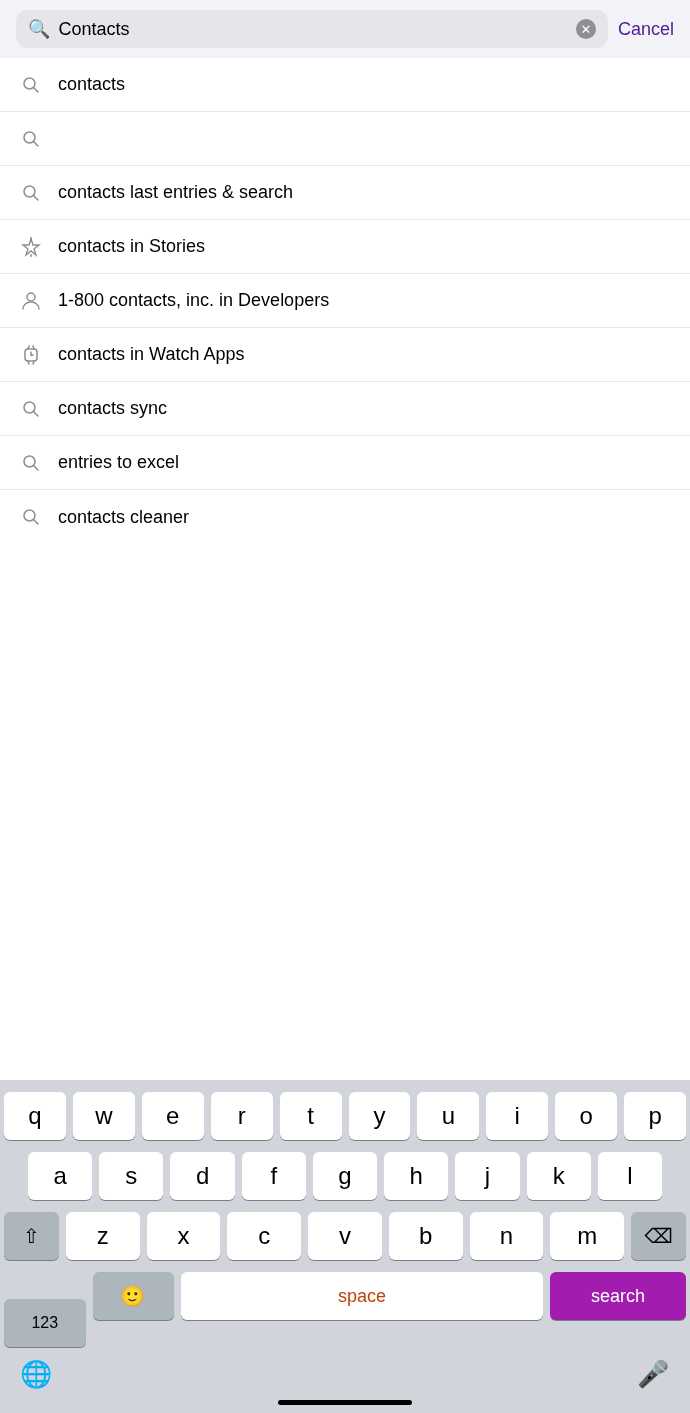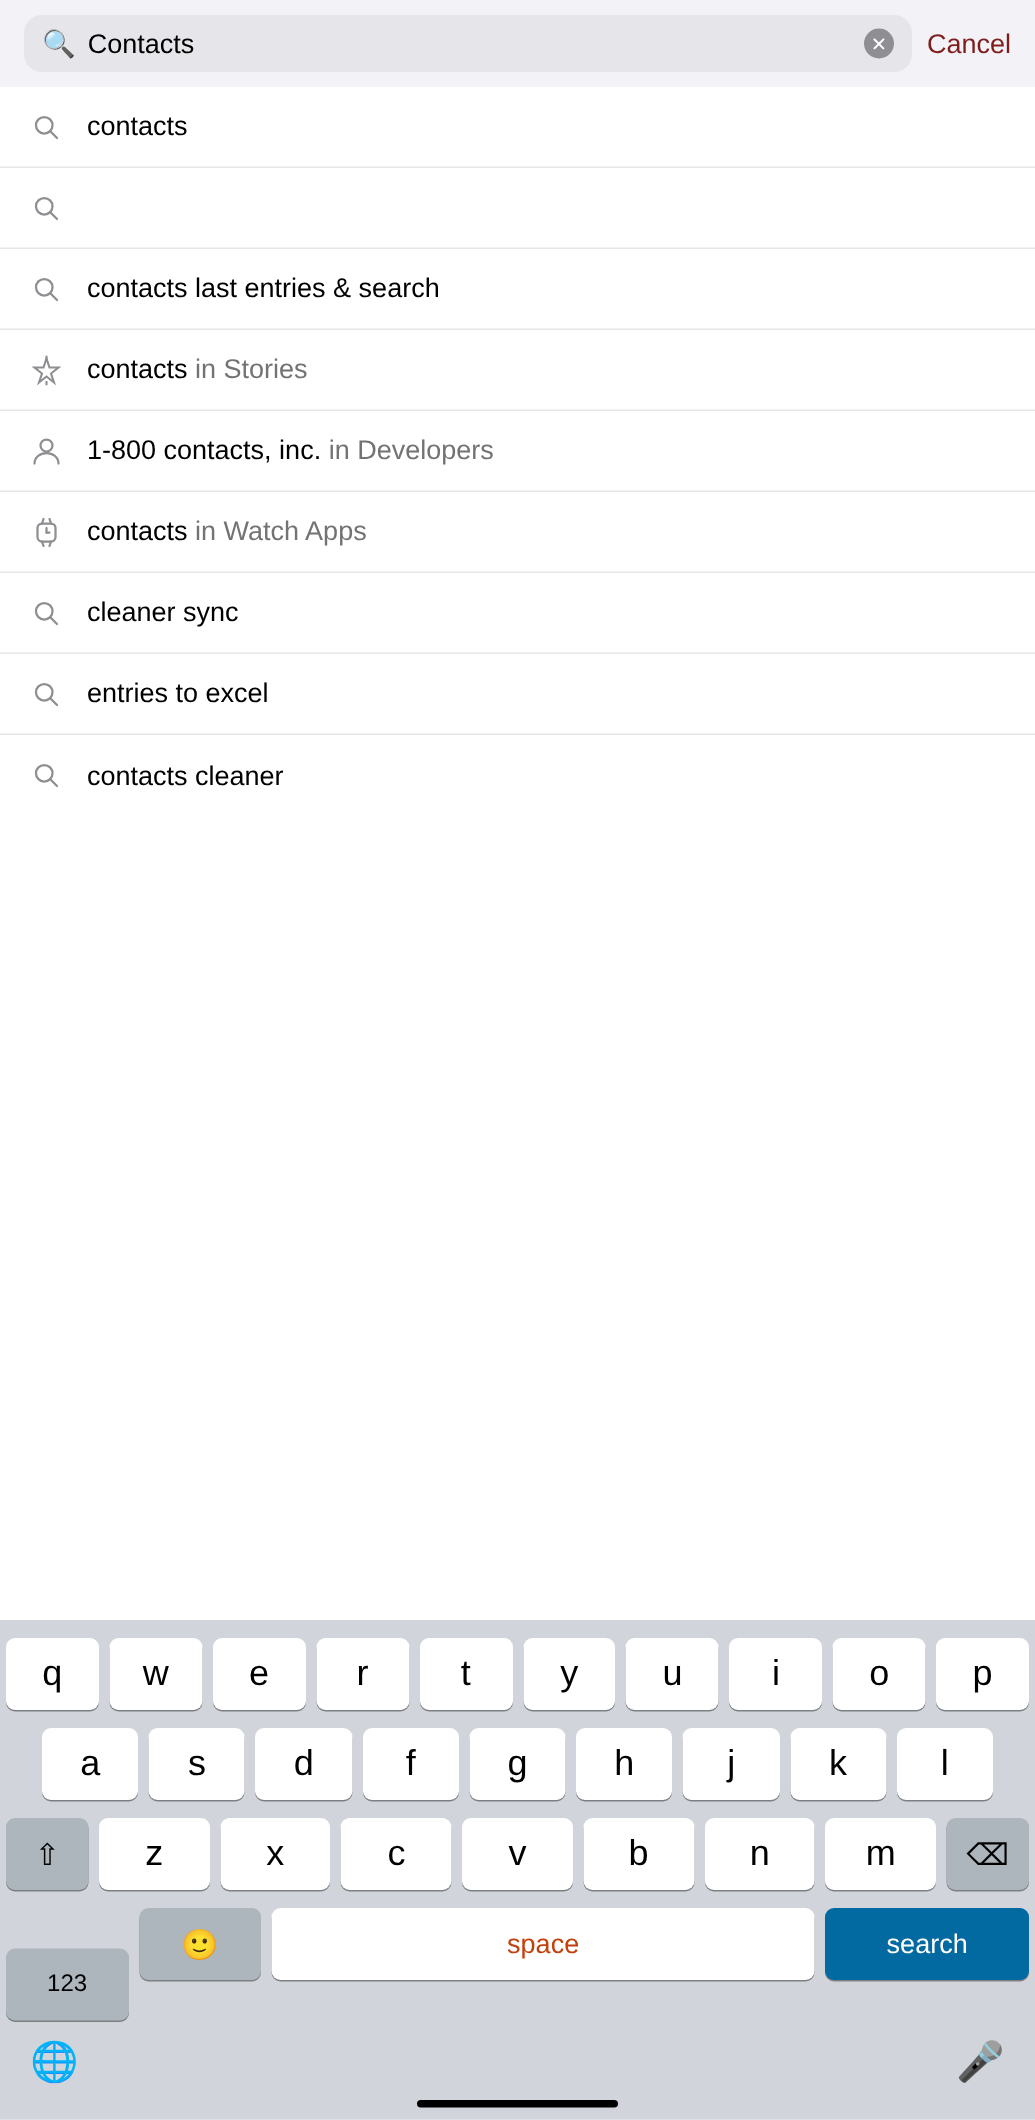--- a/index.html
+++ b/index.html
@@ -50,21 +50,21 @@
       color: white;
       font-size: 13px;
       display: flex;
       align-items: center;
       justify-content: center;
       cursor: pointer;
     }
     .cancel-btn {
       background: none;
       border: none;
-      color: #7f1d1d;
+      color: #4c1d95;
       font-size: 18px;
       cursor: pointer;
       white-space: nowrap;
     }
 
     
     .suggestions {
       background: #fff;
     }
     .suggestion-item {
@@ -89,21 +89,21 @@
       color: #8e8e93;
       font-size: 17px;
       flex-shrink: 0;
     }
     .suggestion-text {
       font-size: 18px;
       color: #000;
       flex: 1;
     }
     .suggestion-text .sub {
-      color: #737373;
+      color: #000000;
       font-weight: 400;
     }
 
     
     .keyboard {
       position: absolute;
       bottom: 0;
       left: 0;
       right: 0;
       background: #d1d5db;
@@ -138,21 +138,21 @@
       color: #000;
       font-size: 16px;
       flex: 0.7;
     }
     .key.space-key {
       flex: 4;
       font-size: 18px;
       color: #c2410c;
     }
     .key.search-key {
-      background: #0369a1;
+      background: #a21caf;
       color: #fff;
       font-size: 18px;
       flex: 1.5;
     }
     .key.num-key {
       font-size: 16px;
       flex: 0.9;
       margin-top: 27px;
     }
     .key.emoji-key {
@@ -263,21 +263,21 @@
     <span class="suggestion-text">contacts <span class="sub">in Watch Apps</span></span>
   </div>
 
   <div class="suggestion-item">
     <span class="suggestion-icon">
       <svg width="18" height="18" viewBox="0 0 18 18" fill="none">
         <circle cx="7.5" cy="7.5" r="5.5" stroke="#8e8e93" stroke-width="1.5"></circle>
         <line x1="11.5" y1="11.5" x2="16" y2="16" stroke="#8e8e93" stroke-width="1.5" stroke-linecap="round"></line>
       </svg>
     </span>
-    <span class="suggestion-text">cleaner sync</span>
+    <span class="suggestion-text">contacts sync</span>
   </div>
 
   <div class="suggestion-item">
     <span class="suggestion-icon">
       <svg width="18" height="18" viewBox="0 0 18 18" fill="none">
         <circle cx="7.5" cy="7.5" r="5.5" stroke="#8e8e93" stroke-width="1.5"></circle>
         <line x1="11.5" y1="11.5" x2="16" y2="16" stroke="#8e8e93" stroke-width="1.5" stroke-linecap="round"></line>
       </svg>
     </span>
     <span class="suggestion-text">entries to excel</span>

